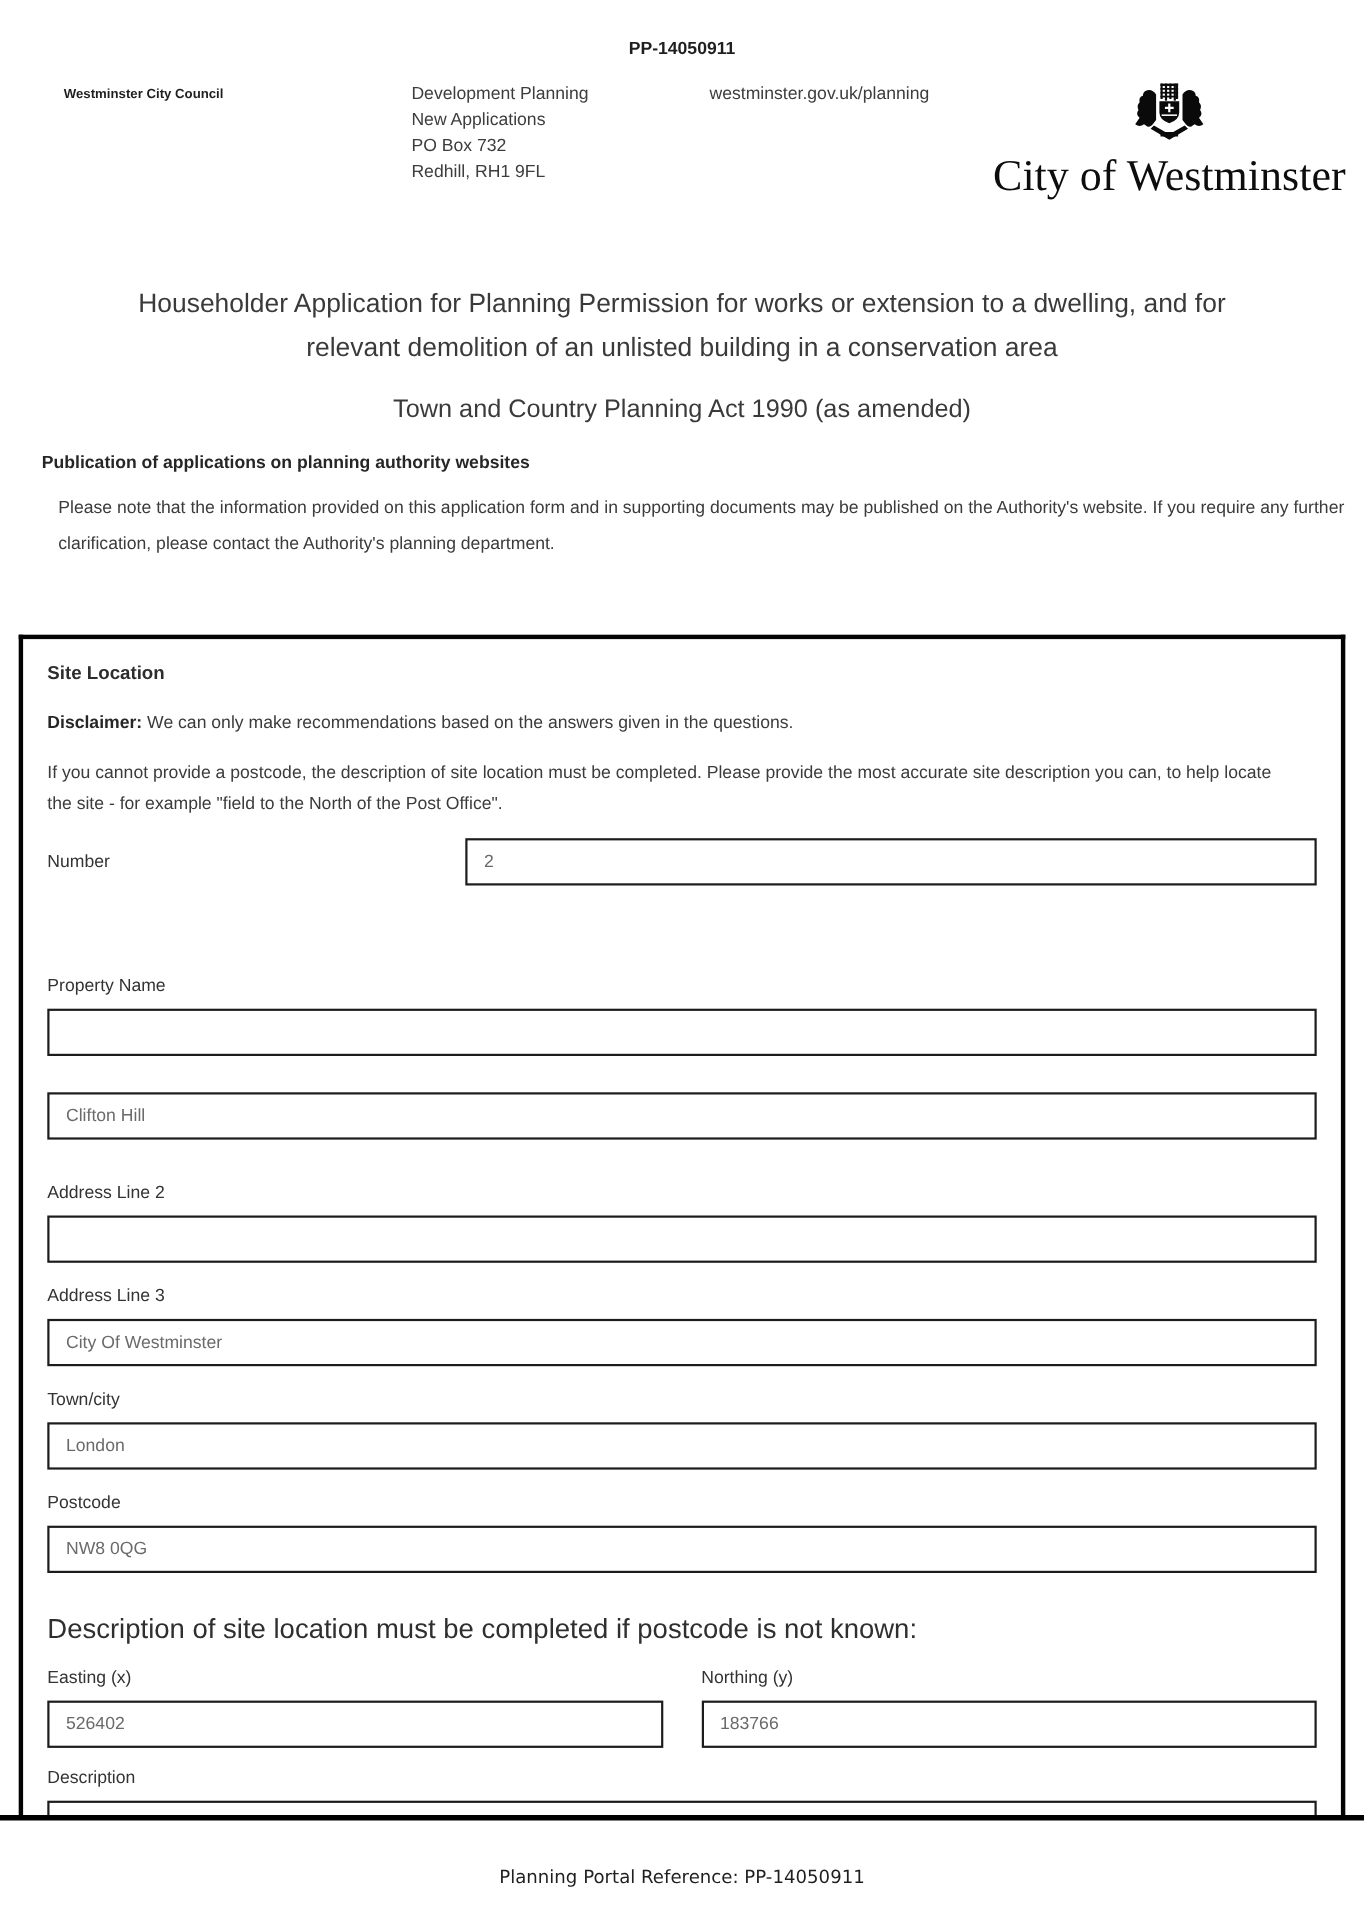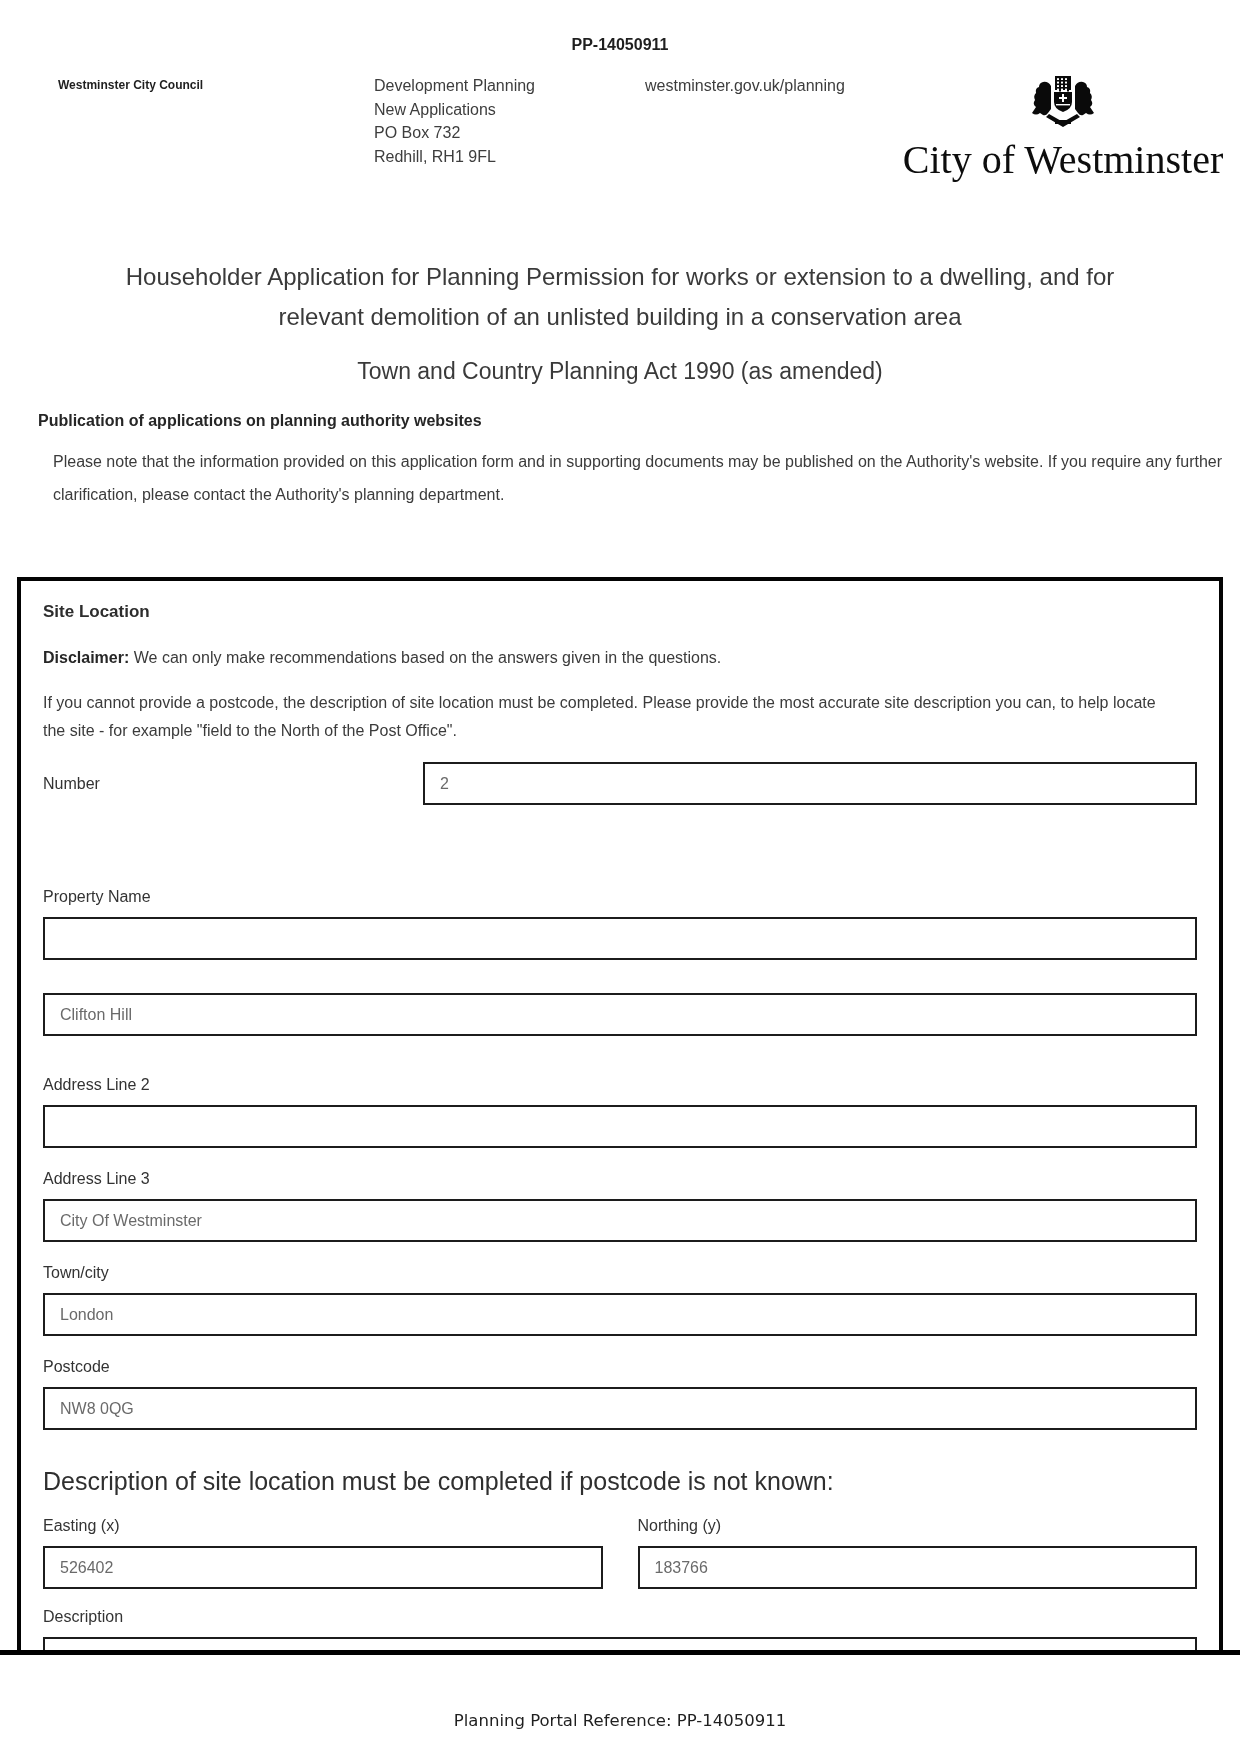--- a/index.html
+++ b/index.html
@@ -55,21 +55,21 @@
   .g-town      { top:683px; }
   .g-postcode  { top:777px; }
 
   .desc-heading { top:886px; left:22px; font-size:25px; color:#2f2f2f; }
   .coord-row { top:936px; left:22px; right:22px; display:grid; grid-template-columns:1fr 1fr; gap:35px; }
   .coord-cell .tin { margin-top:11px; }
   .g-desc { top:1027px; }
 
   
   .bottom-mask { top:1650px; left:0; width:1240px; height:104px; background:#fff; border-top:5px solid #000; }
-  .footer-ref { padding-top:56px; text-align:center; font-family:"DejaVu Sans", sans-serif; font-size:16.5px; color:#1f1f1f; }
+  .footer-ref { padding-top:42px; text-align:center; font-family:"DejaVu Sans", sans-serif; font-size:16.5px; color:#1f1f1f; }
 </style>
 </head>
 <body>
 
 <div class="page">
 
   <div class="abs pp-ref">PP-14050911</div>
 
   <div class="abs council-name">Westminster City Council</div>
 

